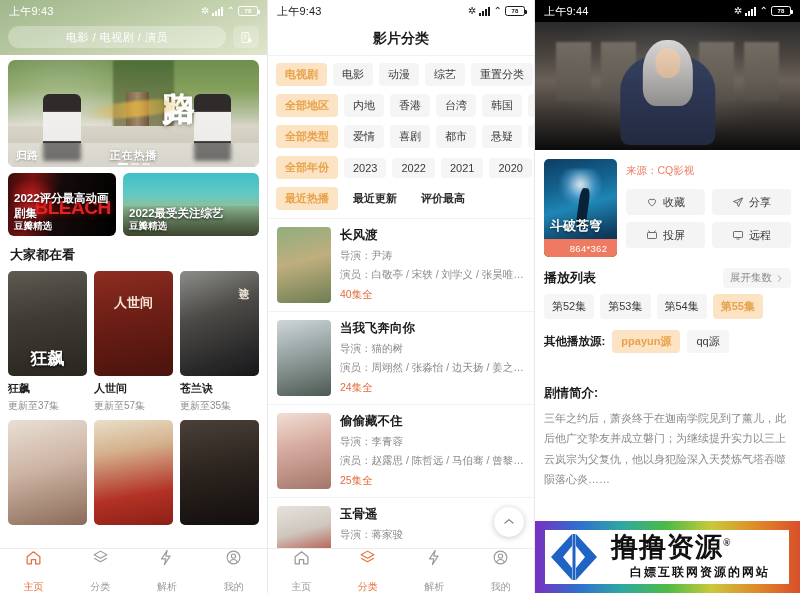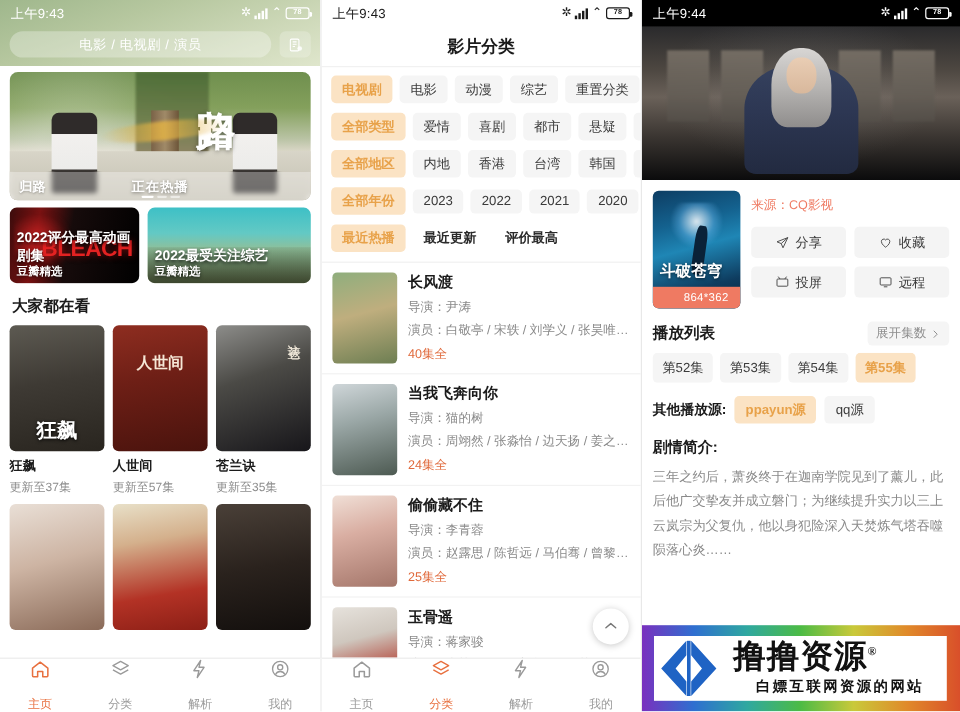--- a/index.html
+++ b/index.html
@@ -304,21 +304,21 @@
     flex: none; font-size: 11px; color: #3b3b3b; background: #f5f5f5;
     padding: 5px 8px; border-radius: 4px;
   }
   .ep.active { background: #fbe3c4; color: #e8a24a; font-weight: 600; }
   .srcrow { display: flex; align-items: center; gap: 7px; padding: 11px 9px 0; }
   .srclabel { font-size: 11.5px; font-weight: 700; color: #1b1b1b; }
   .src { font-size: 11px; padding: 4px 9px; border-radius: 4px; background: #f5f5f5; color: #3b3b3b; }
   .src.active { background: #fbe3c4; color: #e8a24a; font-weight: 600; }
 
   .synop { padding: 12px 9px 0; }
-  .synop h4 { font-size: 12.5px; font-weight: 700; color: #1b1b1b; }
+  .synop h4 { font-size: 12.5px; font-weight: 700; color: #1b1b1b; margin-top: 20px; }
   .synop p { font-size: 11px; color: #8a8a8a; line-height: 1.85; margin-top: 6px; }
 
   
   .watermark {
     position: absolute; right: 0; bottom: 0; width: 266px; height: 72px;
     background: #fff; border: 3px solid transparent;
     background-image: linear-gradient(#fff,#fff),
       linear-gradient(90deg,#7b2fbe,#2f6fd0,#2fa8a0,#4cbb45,#c9c93a,#e08a2a,#d94f2a);
     background-origin: border-box; background-clip: content-box, border-box;
     display: flex; align-items: center; gap: 8px; padding: 6px 8px; z-index: 10; margin-top: 21px;
@@ -493,34 +493,34 @@
 
     <div class="filterwrap">
       <div class="frow">
         <span class="chip active">电视剧</span>
         <span class="chip">电影</span>
         <span class="chip">动漫</span>
         <span class="chip">综艺</span>
         <span class="chip">重置分类</span>
       </div>
       <div class="frow">
+        <span class="chip active">全部地区</span>
+        <span class="chip">内地</span>
+        <span class="chip">香港</span>
+        <span class="chip">台湾</span>
+        <span class="chip">韩国</span>
+        <span class="chip">泰国</span>
+      </div>
+      <div class="frow">
         <span class="chip active">全部类型</span>
         <span class="chip">爱情</span>
         <span class="chip">喜剧</span>
         <span class="chip">都市</span>
         <span class="chip">悬疑</span>
         <span class="chip">古装</span>
-      </div>
-      <div class="frow">
-        <span class="chip active">全部地区</span>
-        <span class="chip">内地</span>
-        <span class="chip">香港</span>
-        <span class="chip">台湾</span>
-        <span class="chip">韩国</span>
-        <span class="chip">泰国</span>
       </div>
       <div class="frow">
         <span class="chip active">全部年份</span>
         <span class="chip">2023</span>
         <span class="chip">2022</span>
         <span class="chip">2021</span>
         <span class="chip">2020</span>
 
       </div>
       <div class="frow">
@@ -652,31 +652,31 @@
       <div class="drow">
         <div class="dposter">
           <div class="figure"></div>
           <div class="ptitle">斗破苍穹</div>
           <div class="res">864*362</div>
         </div>
         <div class="dmeta">
           <div class="dsrc">来源：CQ影视</div>
           <div class="dbtns">
             <div class="dbtn">
+              <svg viewBox="0 0 24 24" fill="none" stroke="#4a4a4a" stroke-width="1.6">
+                  <path d="M12 20s-7-4.6-7-9.3A3.9 3.9 0 0112 8a3.9 3.9 0 017 2.7C19 15.4 12 20 12 20z"></path>
+                </svg>
+              <span>收藏</span>
+            </div>
+            <div class="dbtn">
               <svg viewBox="0 0 24 24" fill="none" stroke="#4a4a4a" stroke-width="1.6" stroke-linejoin="round">
                   <path d="M21 4L3 11l7 3 3 7z"></path>
                   <path d="M10 14l11-10"></path>
                 </svg>
               <span>分享</span>
-            </div>
-            <div class="dbtn">
-              <svg viewBox="0 0 24 24" fill="none" stroke="#4a4a4a" stroke-width="1.6">
-                  <path d="M12 20s-7-4.6-7-9.3A3.9 3.9 0 0112 8a3.9 3.9 0 017 2.7C19 15.4 12 20 12 20z"></path>
-                </svg>
-              <span>收藏</span>
             </div>
             <div class="dbtn">
               <svg viewBox="0 0 24 24" fill="none" stroke="#4a4a4a" stroke-width="1.6" stroke-linejoin="round">
                   <rect x="3" y="7" width="18" height="12" rx="1.5"></rect>
                   <path d="M8 7L5 3M16 7l3-4"></path>
                 </svg>
               <span>投屏</span>
             </div>
             <div class="dbtn">
               <svg viewBox="0 0 24 24" fill="none" stroke="#4a4a4a" stroke-width="1.6" stroke-linejoin="round">

